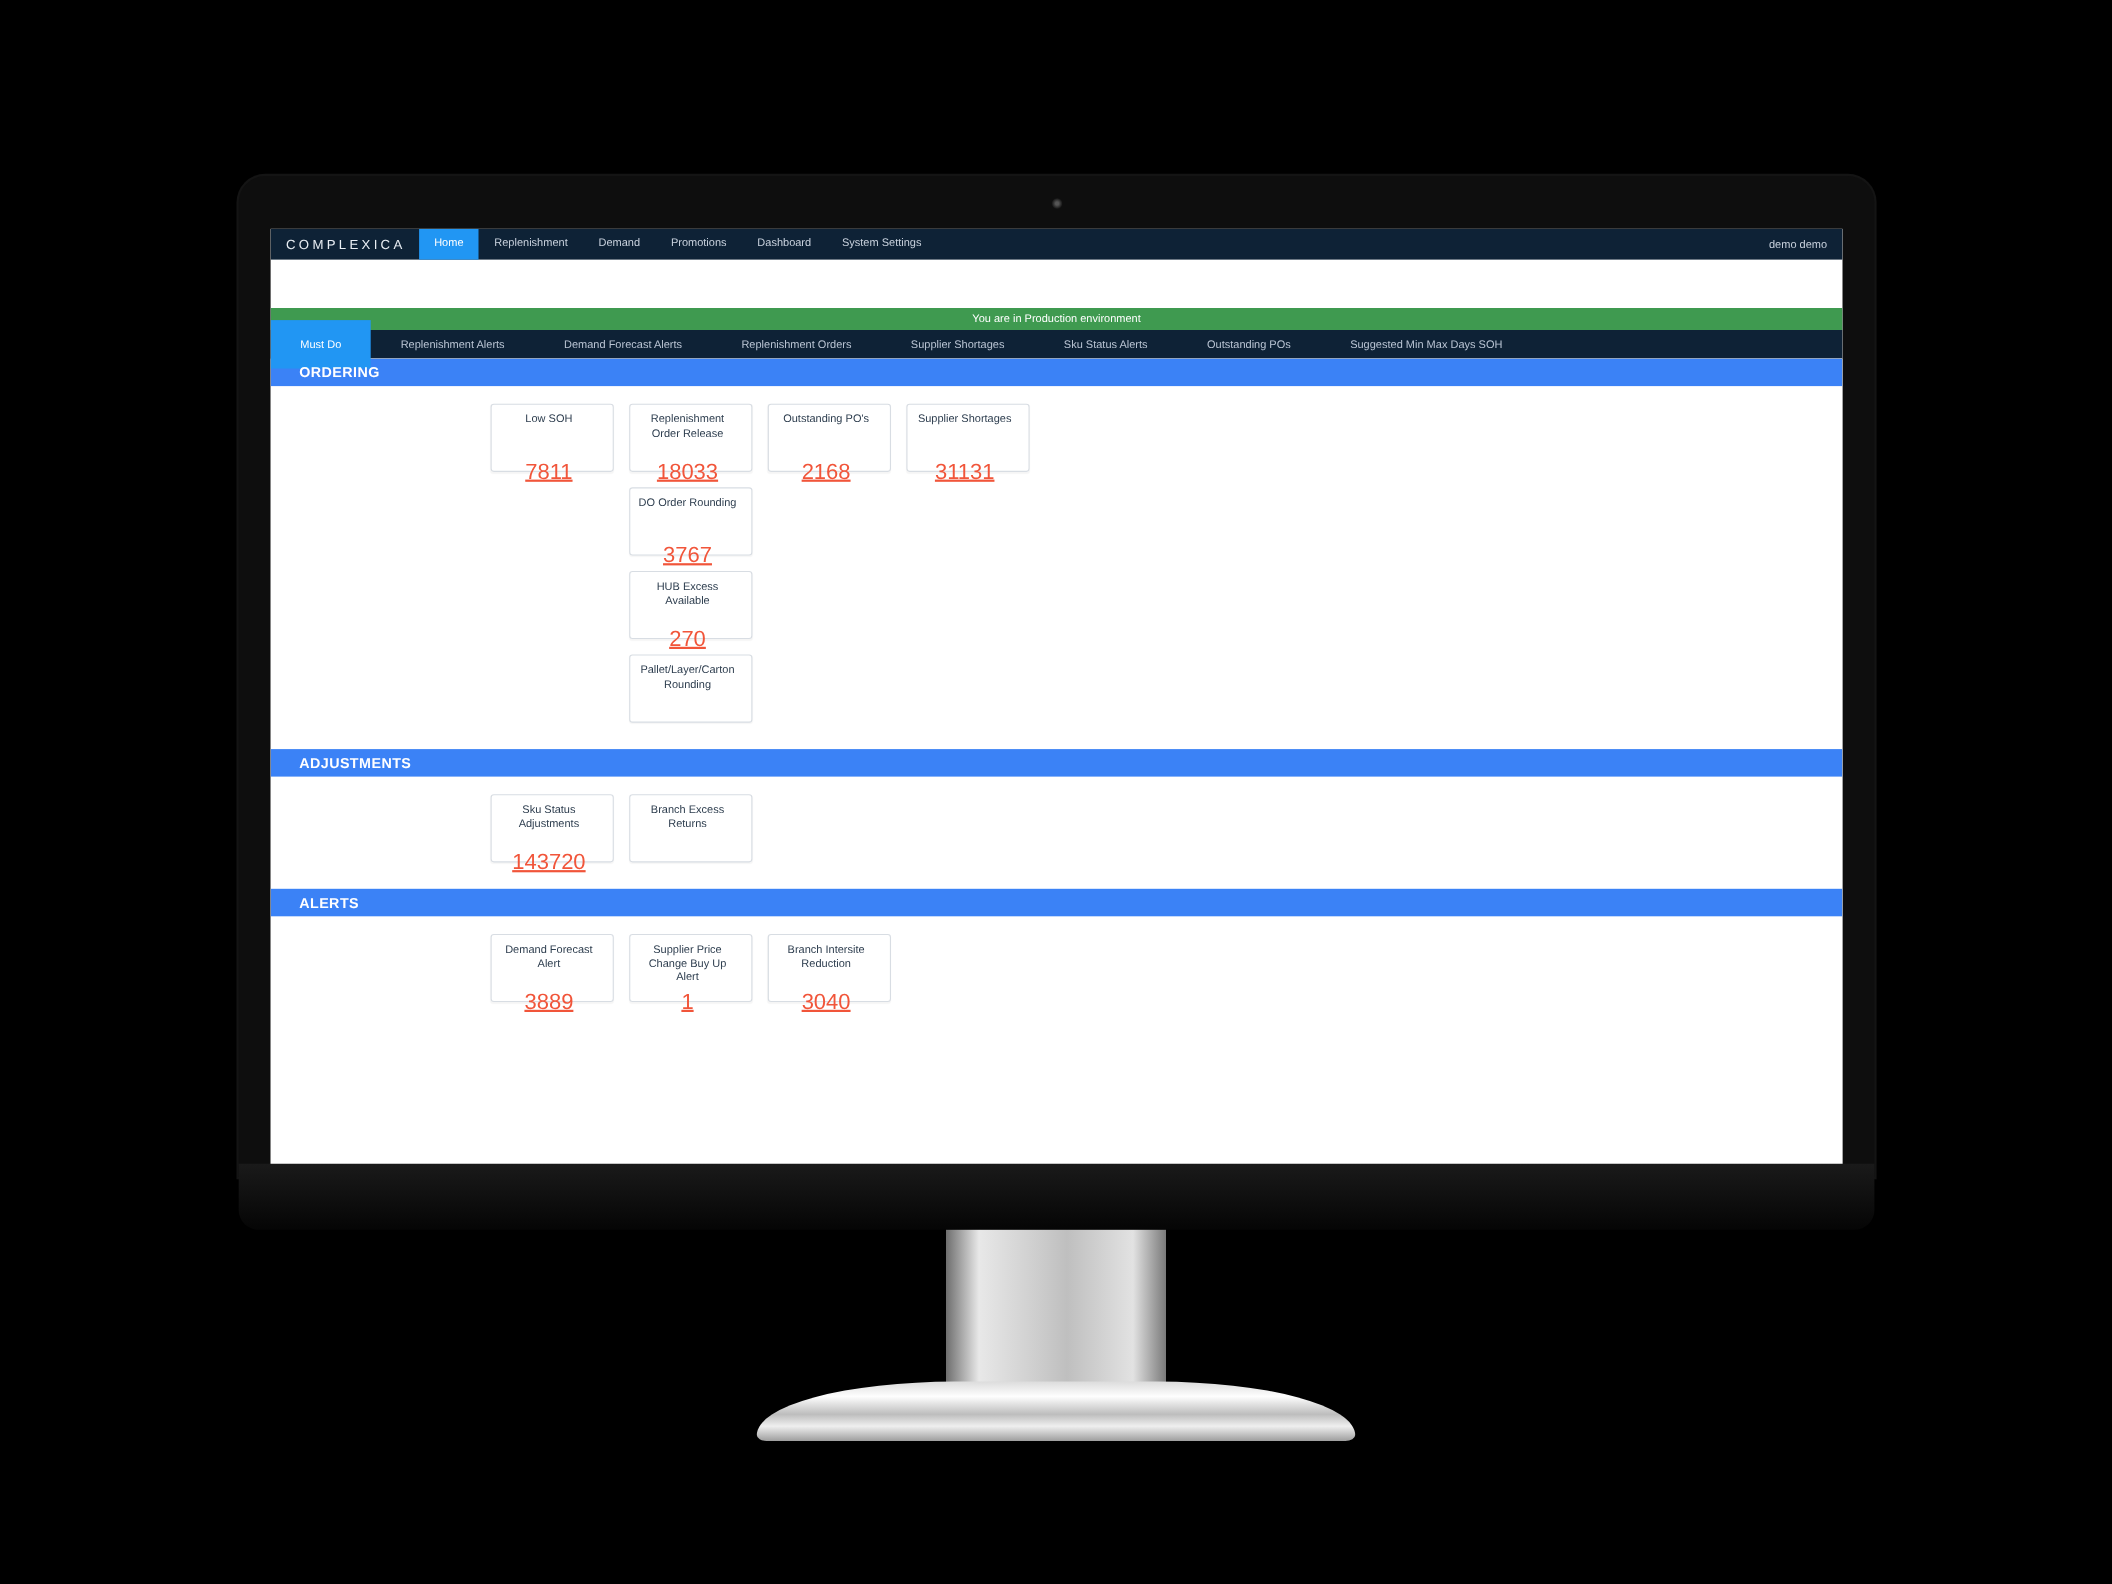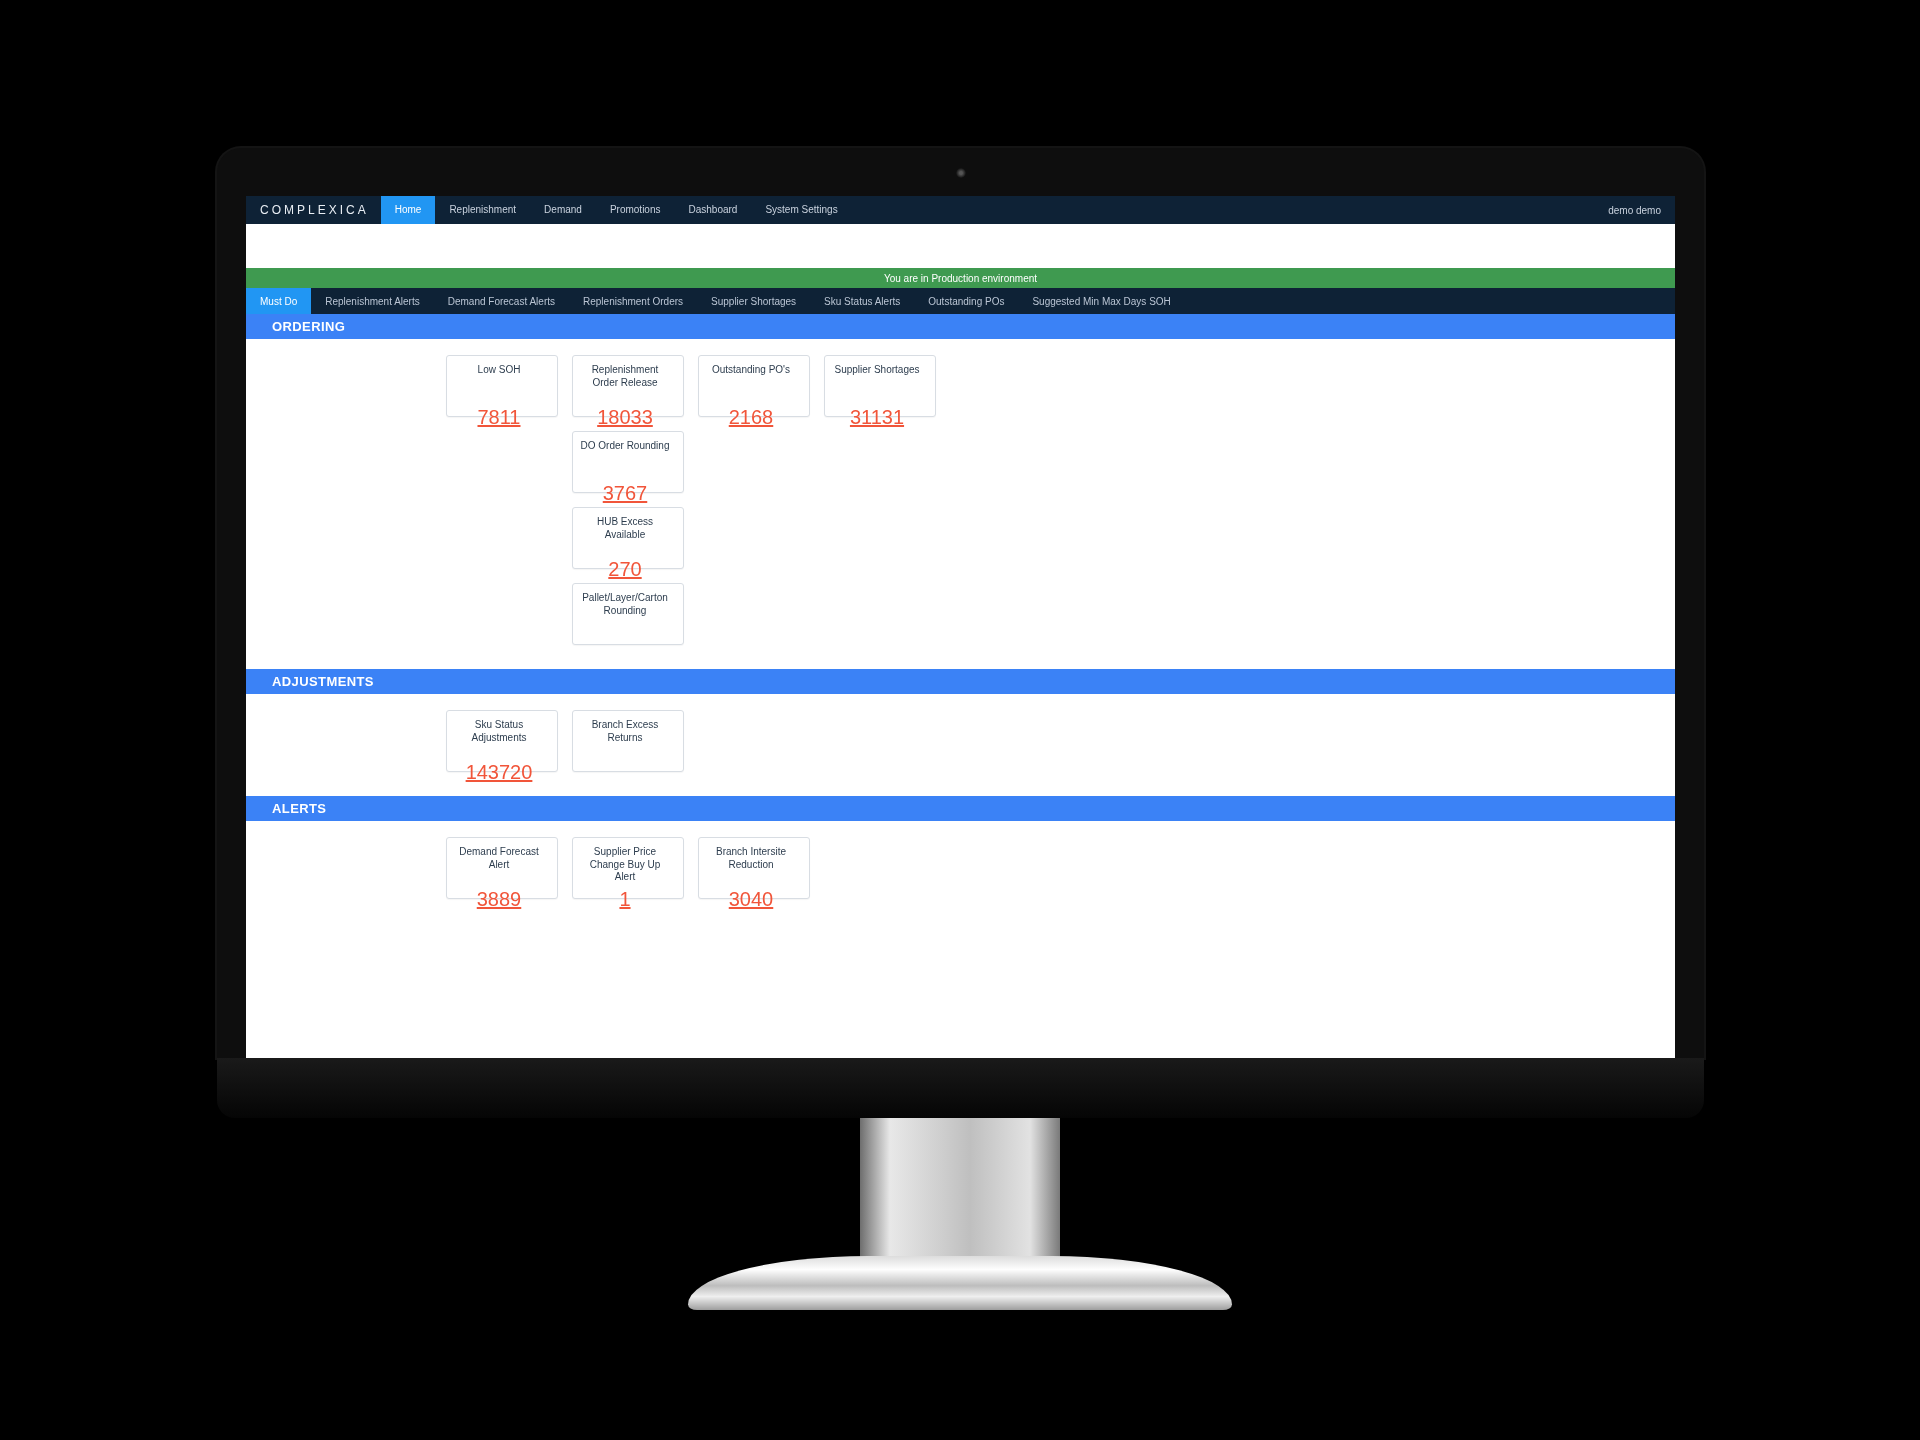--- a/index.html
+++ b/index.html
@@ -7,21 +7,21 @@
     font-family: Arial, Helvetica, sans-serif;
     background: #000;
     width: 1920px;
     height: 1440px;
     position: relative;
     overflow: hidden;
   }
   
   .monitor {
     position: absolute;
-    top: 148px;
+    top: 160px;
     left: 217px;
     width: 1487px;
     height: 910px;
     background: #0e0e0e;
     border-radius: 24px 24px 0 0;
     box-shadow: 0 0 0 2px #141414;
   }
   .camera {
     position: absolute;
     top: 20px; left: 50%; transform: translateX(-50%);
@@ -94,21 +94,21 @@
     font-size:10px;
     margin-top:44px;
   }
 
   .subtabs {
     height: 26px; background:#0e2236; color:#bac5d4;
     display:flex; align-items:center; font-size:10px;
     padding-left: 0;
   }
   .subtab {
-    padding: 7px 14px; height:26px; display:flex; align-items:center;
+    padding: 7px 27px; height:44px; display:flex; align-items:center;
     cursor:pointer;
   }
   .subtab.active { background:#2196f3; color:#fff; }
 
   .content { background:#fff; height: calc(100% - 28px - 20px - 26px); overflow:auto; }
 
   .sectionbar {
     background:#3b82f6; color:#fff;
     font-size:13px; font-weight:600;
     padding:5px 26px;

